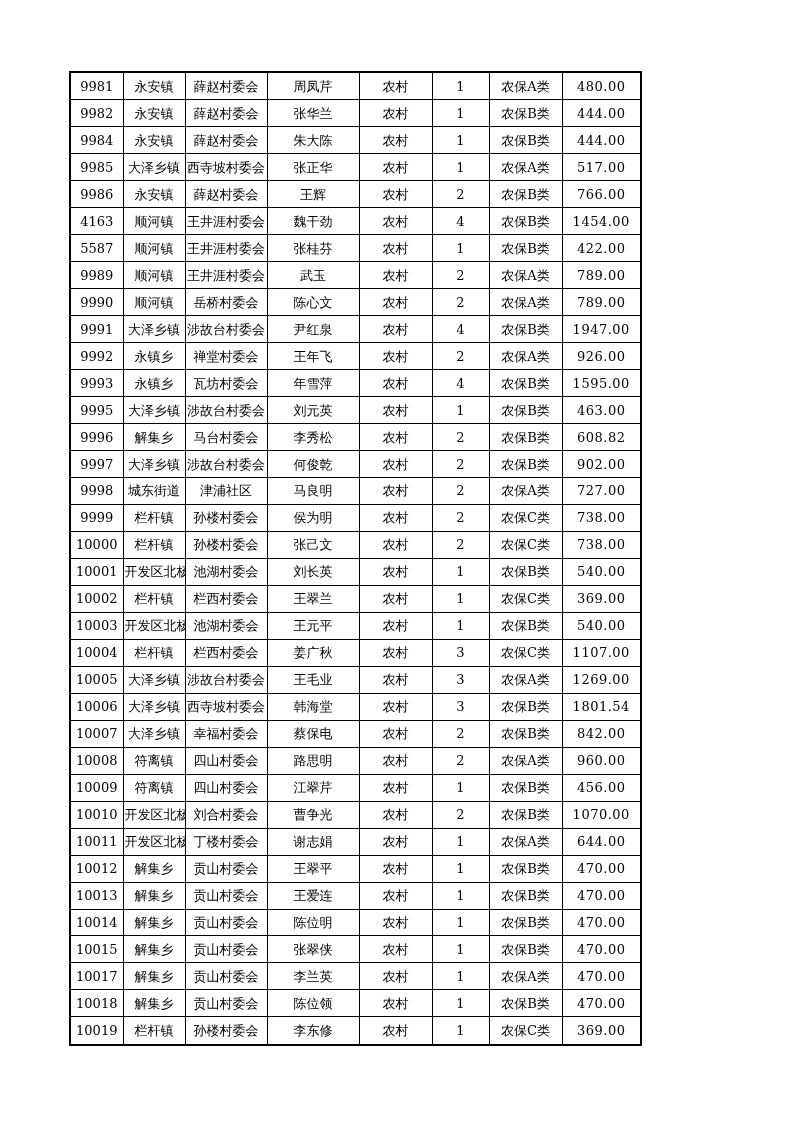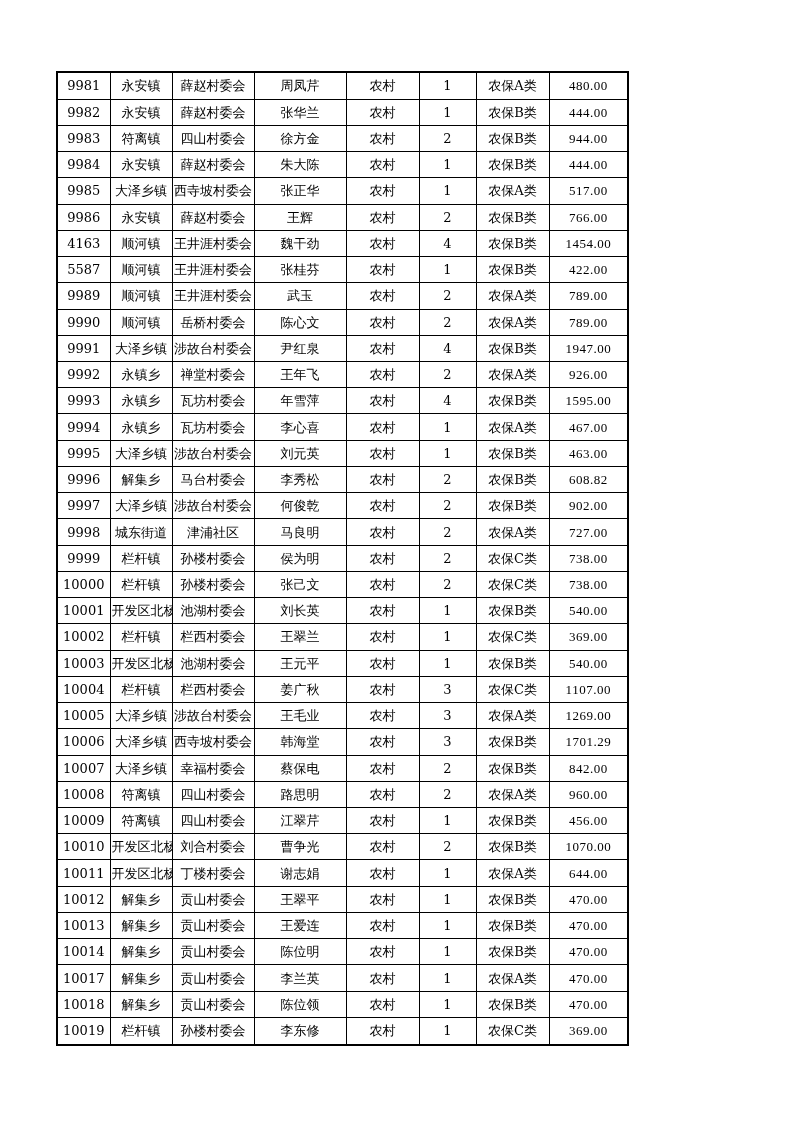--- a/index.html
+++ b/index.html
@@ -16,42 +16,41 @@
   }
   .page {
     position: absolute;
     left: 0; top: 0;
     width: 793px;
     height: 1122px;
     background: #ffffff;
   }
   table.record-table {
     position: absolute;
-    left: 56px;
+    left: 69px;
     top: 71px;
     width: 571px;
     height: 975px;
     table-layout: fixed;
     border-collapse: collapse;
     border: 2px solid #000000;
   }
   table.record-table td {
     border: 1px solid #000000;
     padding: 0 1px;
     text-align: center;
     vertical-align: middle;
     font-size: 13px;
     color: #000000;
     white-space: nowrap;
     overflow: hidden;
     line-height: 1;
   }
   td.col-amount {
     letter-spacing: 0.5px;
-    font-family: Liberation Serif, serif;
   }
 </style>
 </head>
 <body>
 
 <div class="page">
   <table class="record-table">
     <colgroup>
       <col style="width:53px">
       <col style="width:62px">
@@ -77,30 +76,20 @@
           <td class="col-id">9982</td>
           <td class="col-town">永安镇</td>
           <td class="col-village">薛赵村委会</td>
           <td class="col-name">张华兰</td>
           <td class="col-type">农村</td>
           <td class="col-count">1</td>
           <td class="col-category">农保B类</td>
           <td class="col-amount">444.00</td>
         </tr>
         <tr>
-          <td class="col-id">9983</td>
-          <td class="col-town">符离镇</td>
-          <td class="col-village">四山村委会</td>
-          <td class="col-name">徐方金</td>
-          <td class="col-type">农村</td>
-          <td class="col-count">2</td>
-          <td class="col-category">农保B类</td>
-          <td class="col-amount">944.00</td>
-        </tr>
-        <tr>
           <td class="col-id">9984</td>
           <td class="col-town">永安镇</td>
           <td class="col-village">薛赵村委会</td>
           <td class="col-name">朱大陈</td>
           <td class="col-type">农村</td>
           <td class="col-count">1</td>
           <td class="col-category">农保B类</td>
           <td class="col-amount">444.00</td>
         </tr>
         <tr>
@@ -187,30 +176,20 @@
           <td class="col-id">9993</td>
           <td class="col-town">永镇乡</td>
           <td class="col-village">瓦坊村委会</td>
           <td class="col-name">年雪萍</td>
           <td class="col-type">农村</td>
           <td class="col-count">4</td>
           <td class="col-category">农保B类</td>
           <td class="col-amount">1595.00</td>
         </tr>
         <tr>
-          <td class="col-id">9994</td>
-          <td class="col-town">永镇乡</td>
-          <td class="col-village">瓦坊村委会</td>
-          <td class="col-name">李心喜</td>
-          <td class="col-type">农村</td>
-          <td class="col-count">1</td>
-          <td class="col-category">农保A类</td>
-          <td class="col-amount">467.00</td>
-        </tr>
-        <tr>
           <td class="col-id">9995</td>
           <td class="col-town">大泽乡镇</td>
           <td class="col-village">涉故台村委会</td>
           <td class="col-name">刘元英</td>
           <td class="col-type">农村</td>
           <td class="col-count">1</td>
           <td class="col-category">农保B类</td>
           <td class="col-amount">463.00</td>
         </tr>
         <tr>
@@ -314,21 +293,21 @@
           <td class="col-amount">1269.00</td>
         </tr>
         <tr>
           <td class="col-id">10006</td>
           <td class="col-town">大泽乡镇</td>
           <td class="col-village">西寺坡村委会</td>
           <td class="col-name">韩海堂</td>
           <td class="col-type">农村</td>
           <td class="col-count">3</td>
           <td class="col-category">农保B类</td>
-          <td class="col-amount">1701.29</td>
+          <td class="col-amount">1801.54</td>
         </tr>
         <tr>
           <td class="col-id">10007</td>
           <td class="col-town">大泽乡镇</td>
           <td class="col-village">幸福村委会</td>
           <td class="col-name">蔡保电</td>
           <td class="col-type">农村</td>
           <td class="col-count">2</td>
           <td class="col-category">农保B类</td>
           <td class="col-amount">842.00</td>
@@ -391,20 +370,30 @@
           <td class="col-type">农村</td>
           <td class="col-count">1</td>
           <td class="col-category">农保B类</td>
           <td class="col-amount">470.00</td>
         </tr>
         <tr>
           <td class="col-id">10014</td>
           <td class="col-town">解集乡</td>
           <td class="col-village">贡山村委会</td>
           <td class="col-name">陈位明</td>
+          <td class="col-type">农村</td>
+          <td class="col-count">1</td>
+          <td class="col-category">农保B类</td>
+          <td class="col-amount">470.00</td>
+        </tr>
+        <tr>
+          <td class="col-id">10015</td>
+          <td class="col-town">解集乡</td>
+          <td class="col-village">贡山村委会</td>
+          <td class="col-name">张翠侠</td>
           <td class="col-type">农村</td>
           <td class="col-count">1</td>
           <td class="col-category">农保B类</td>
           <td class="col-amount">470.00</td>
         </tr>
         <tr>
           <td class="col-id">10017</td>
           <td class="col-town">解集乡</td>
           <td class="col-village">贡山村委会</td>
           <td class="col-name">李兰英</td>

